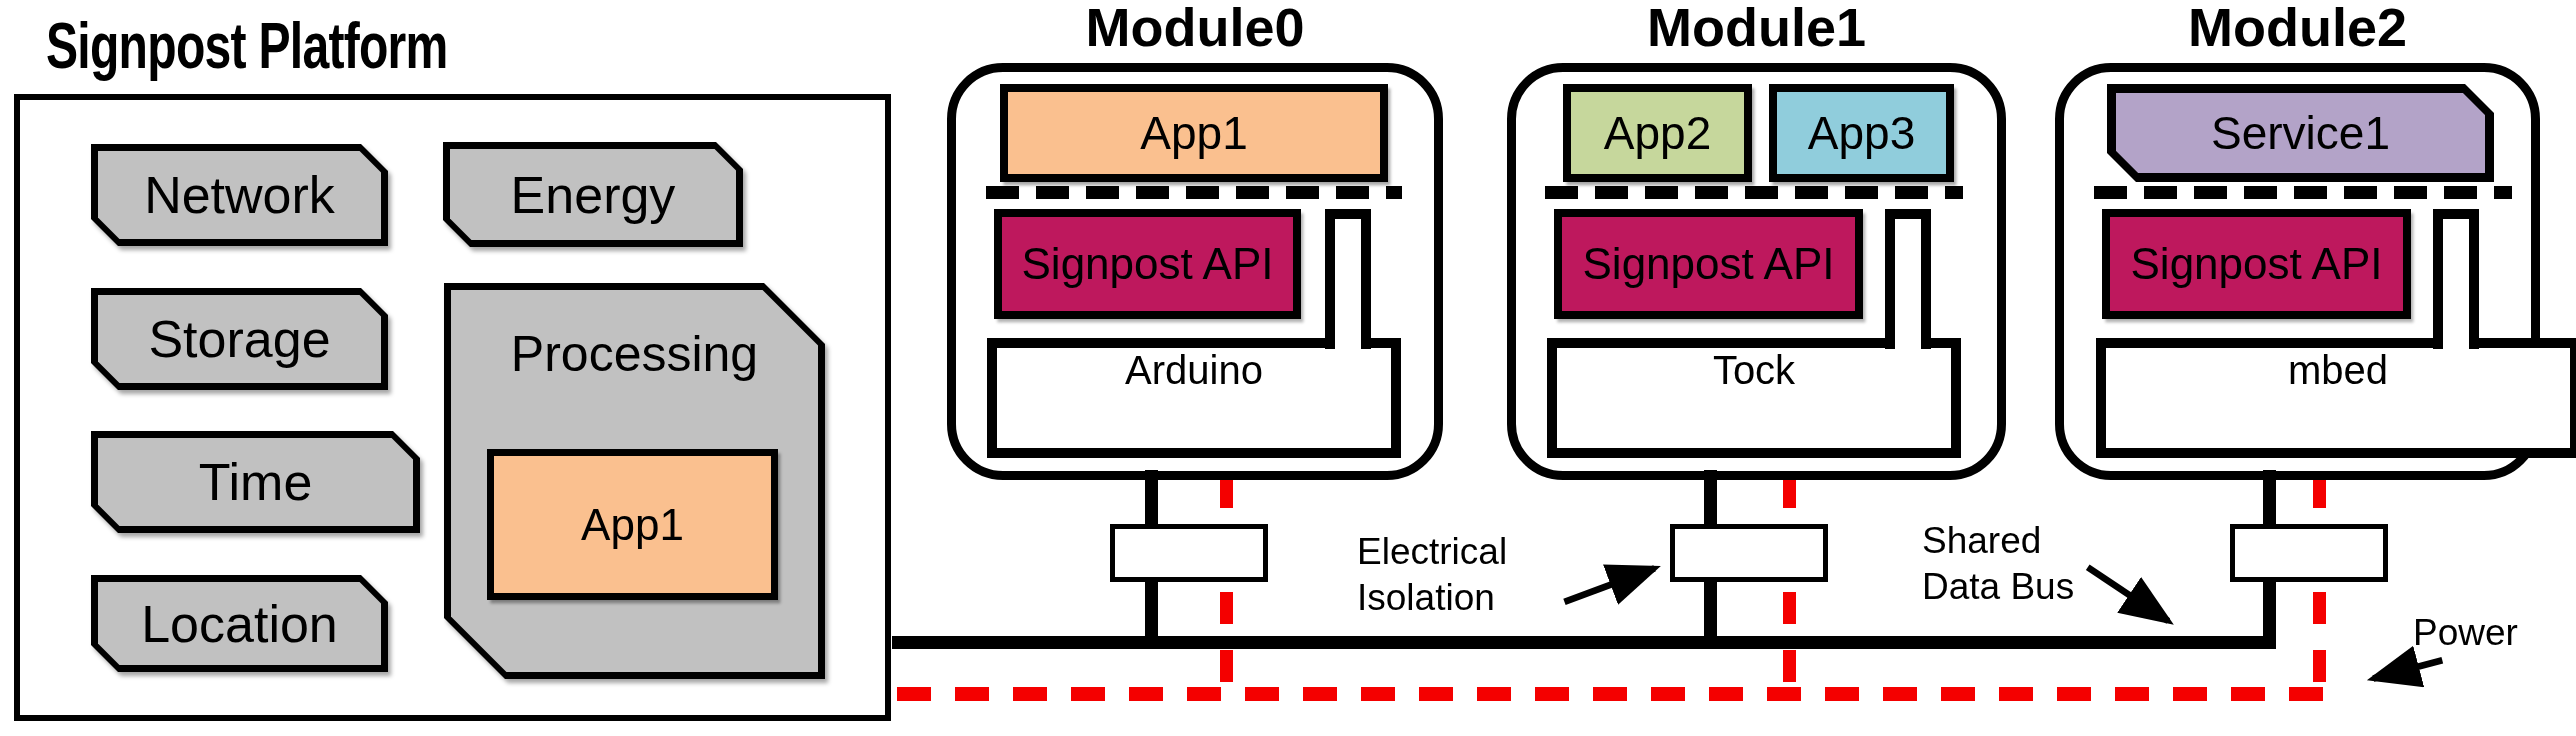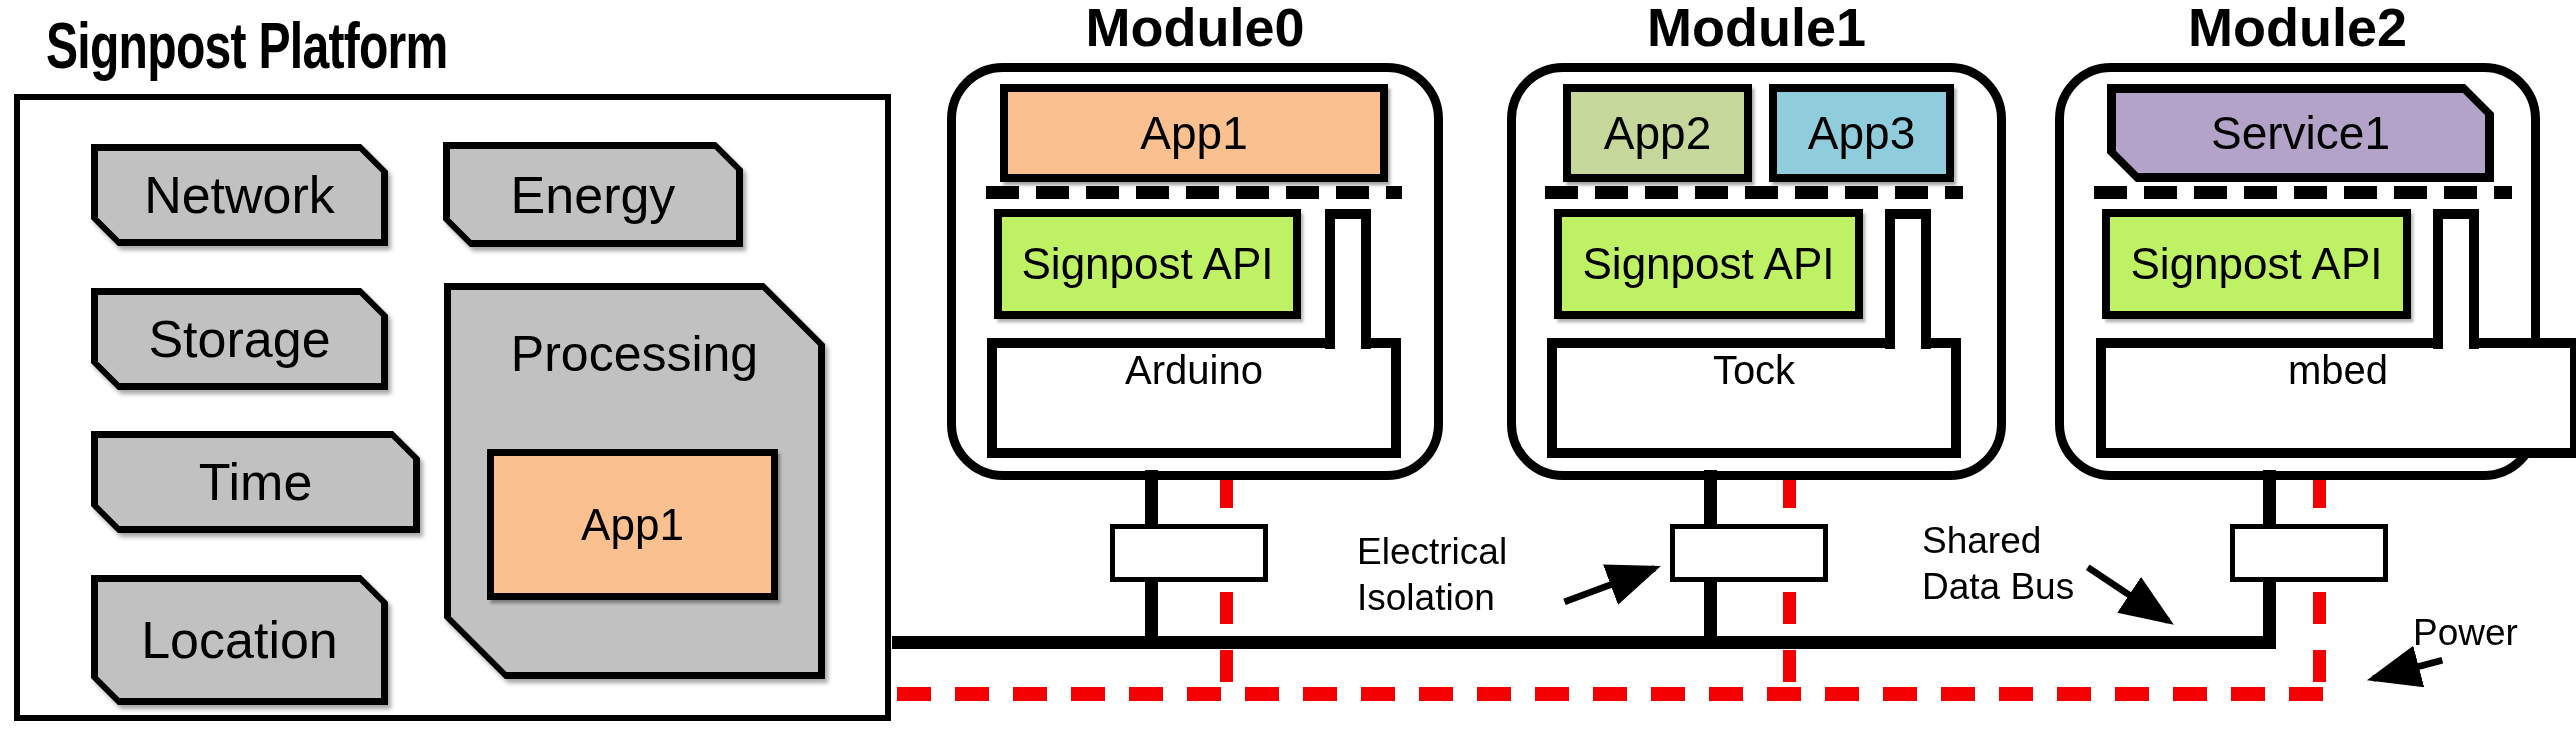--- a/index.html
+++ b/index.html
@@ -21,21 +21,21 @@
   .tag{--n:27px;--m:22px;}
   #processing-tag{--n:61px;--m:56px;}
   #processing-tag .tag-label{align-items:flex-start;padding-top:42px;font-size:50px;}
   .rectbox{box-sizing:border-box;border:8.6px solid #000;display:flex;align-items:center;justify-content:center;
            box-shadow:2.9px 3.8px 2.9px rgba(0,0,0,0.35);}
   
   .module-box{box-sizing:border-box;border:9.6px solid #000;border-radius:56px;background:#fff;}
   .module-title{font-size:54px;font-weight:bold;text-align:center;line-height:59px;white-space:nowrap;}
   .app-box{box-sizing:border-box;border:8.6px solid #000;display:flex;align-items:center;justify-content:center;
            font-size:46px;box-shadow:2.9px 3.8px 2.9px rgba(0,0,0,0.35);}
-  .api-box{box-sizing:border-box;border:8.6px solid #000;background:#bef264;display:flex;align-items:center;
+  .api-box{box-sizing:border-box;border:8.6px solid #000;background:#be185d;display:flex;align-items:center;
            justify-content:center;font-size:44px;box-shadow:2.9px 3.8px 2.9px rgba(0,0,0,0.3);}
   .dash-sep{background:repeating-linear-gradient(90deg,#000 0 33px,transparent 33px 50px);height:12.5px;}
   .os-main{box-sizing:border-box;border:10.5px solid #000;background:#fff;display:flex;align-items:flex-start;
            justify-content:center;font-size:40px;z-index:2;}
   .os-arm{box-sizing:border-box;border:10.5px solid #000;border-bottom:none;background:#fff;z-index:3;}
   
   .connector{background:#000;width:13.4px;z-index:1;}
   .red-v{width:12.5px;background:repeating-linear-gradient(180deg,var(--red) 0 32px,transparent 32px 58px);z-index:0;}
   .red-h{height:14.4px;background:repeating-linear-gradient(90deg,var(--red) 0 34px,transparent 34px 58px);z-index:0;}
   .bus{height:13.4px;background:#000;z-index:4;}
@@ -64,21 +64,21 @@
   <div class="abs tag" style="left:91px;top:288px;width:297px;height:102px;">
     <div class="clip-outer"></div>
     <div class="clip-inner"></div>
     <div class="tag-label">Storage</div>
   </div>
   <div class="abs tag" style="left:91px;top:431px;width:329px;height:102px;">
     <div class="clip-outer"></div>
     <div class="clip-inner"></div>
     <div class="tag-label">Time</div>
   </div>
-  <div class="abs tag" style="left:91px;top:575px;width:297px;height:130px;border-radius:6px;">
+  <div class="abs tag" style="left:91px;top:575px;width:297px;height:97px;border-radius:6px;">
     <div class="clip-outer"></div>
     <div class="clip-inner"></div>
     <div class="tag-label">Location</div>
   </div>
 
   <div class="abs tag" id="processing-tag" style="left:444px;top:283px;width:381px;height:396px;">
     <div class="clip-outer"></div>
     <div class="clip-inner"></div>
     <div class="tag-label">Processing</div>
     <div class="abs rectbox" style="left:43px;top:166px;width:291px;height:151px;border-width:7.7px;background:#FAC08F;font-size:44px;">

